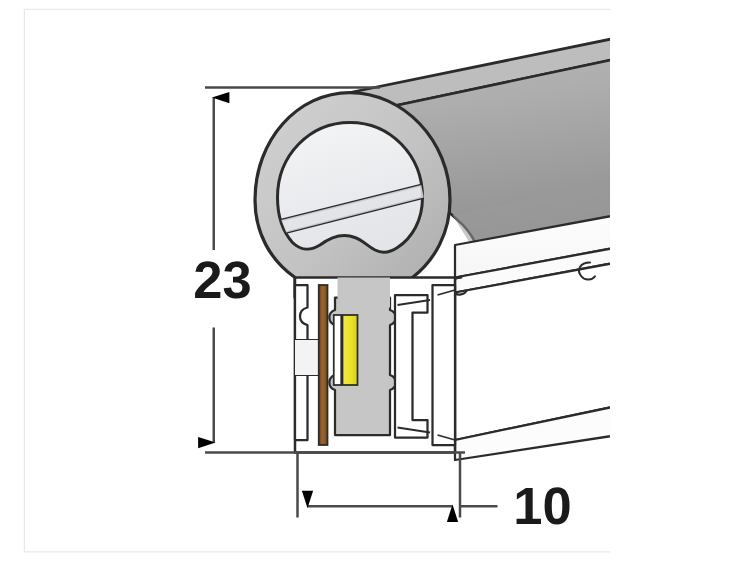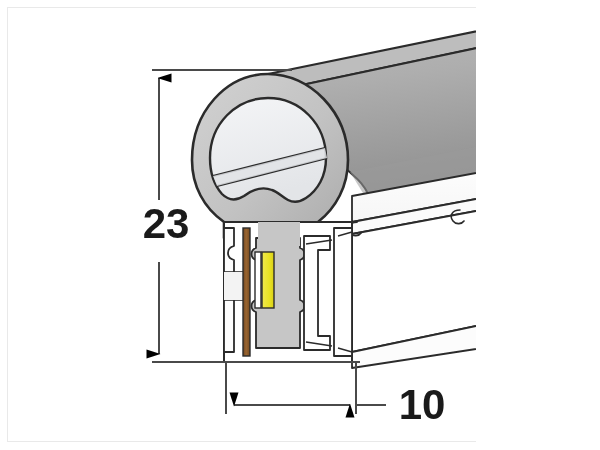--- a/index.html
+++ b/index.html
@@ -7,20 +7,21 @@
     padding: 0;
     background: #ffffff;
   }
   #screenshot {
     position: relative;
     width: 476px;
     height: 450px;
     background: #ffffff;
     overflow: hidden;
     font-family: "Liberation Sans", sans-serif;
+    margin-left: 12px;
   }
   #frame-border {
     position: absolute;
     left: 7px;
     top: 7px;
     width: 585px;
     height: 435px;
     border: 1px solid #e9e9e9;
     box-sizing: border-box;
     background: #ffffff;

